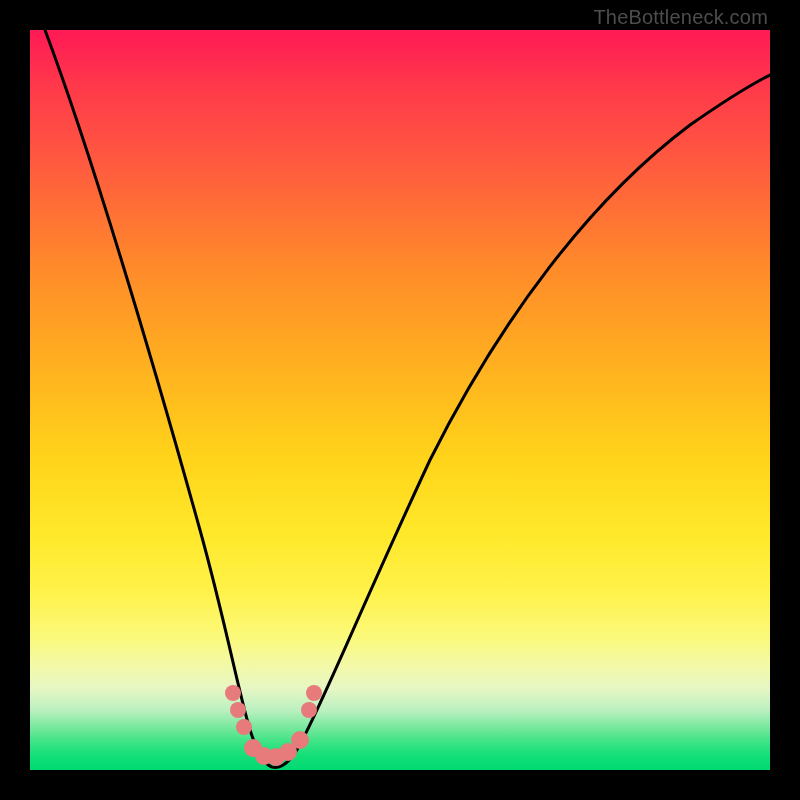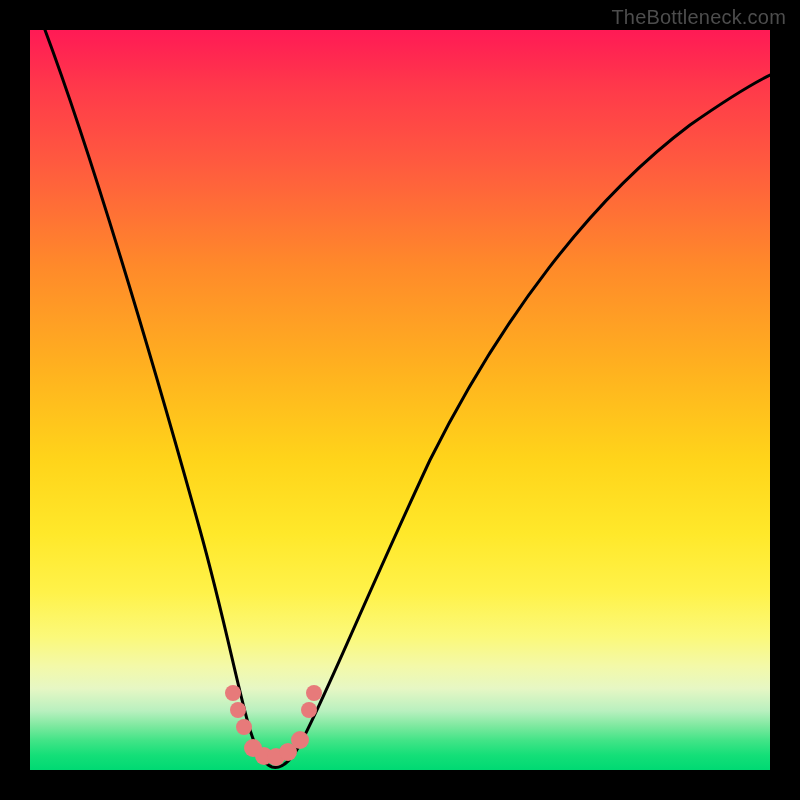--- a/index.html
+++ b/index.html
@@ -44,21 +44,21 @@
       #b9f0bf 92%,
       #7fe9a0 94%,
       #42e487 96%,
       #14df78 98%,
       #00d973 100%
     );
   }
   .watermark {
     position: absolute;
     top: 6px;
-    right: 14px;
+    right: 32px;
     color: #4d4d4d;
     font-size: 20px;
     letter-spacing: 0.2px;
     font-weight: 400;
     user-select: none;
   }
   svg.curve {
     position: absolute;
     inset: 0;
     width: 100%;

